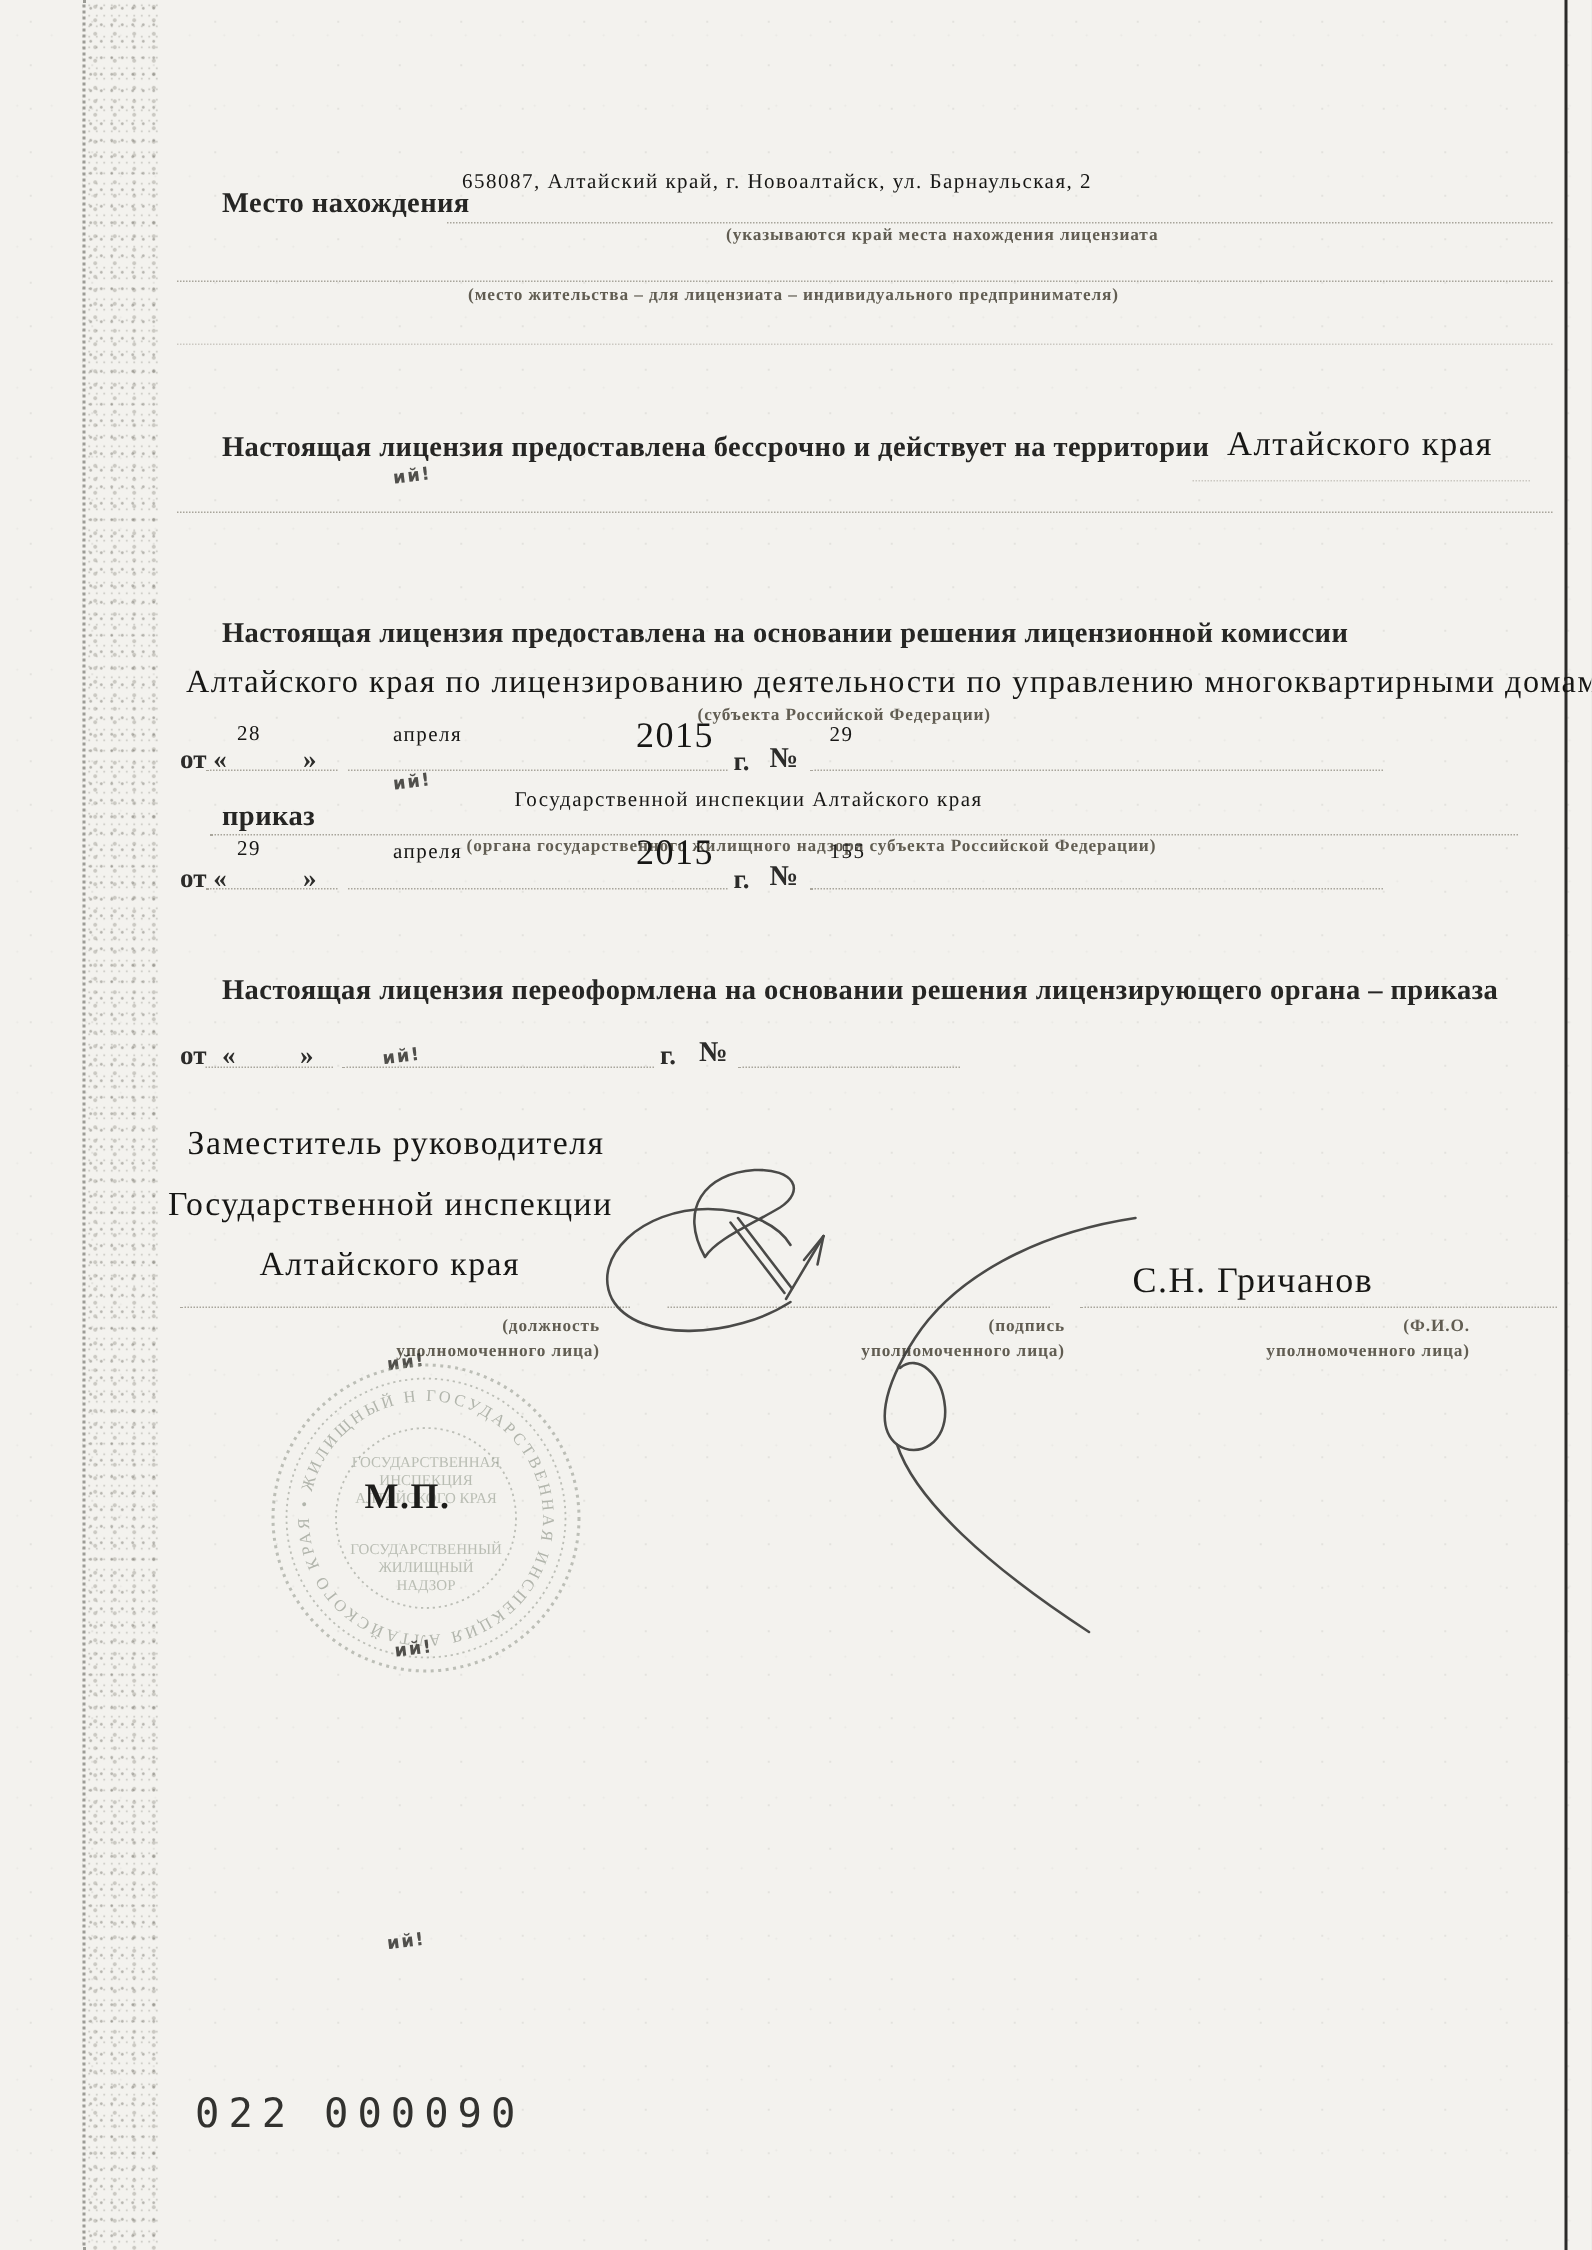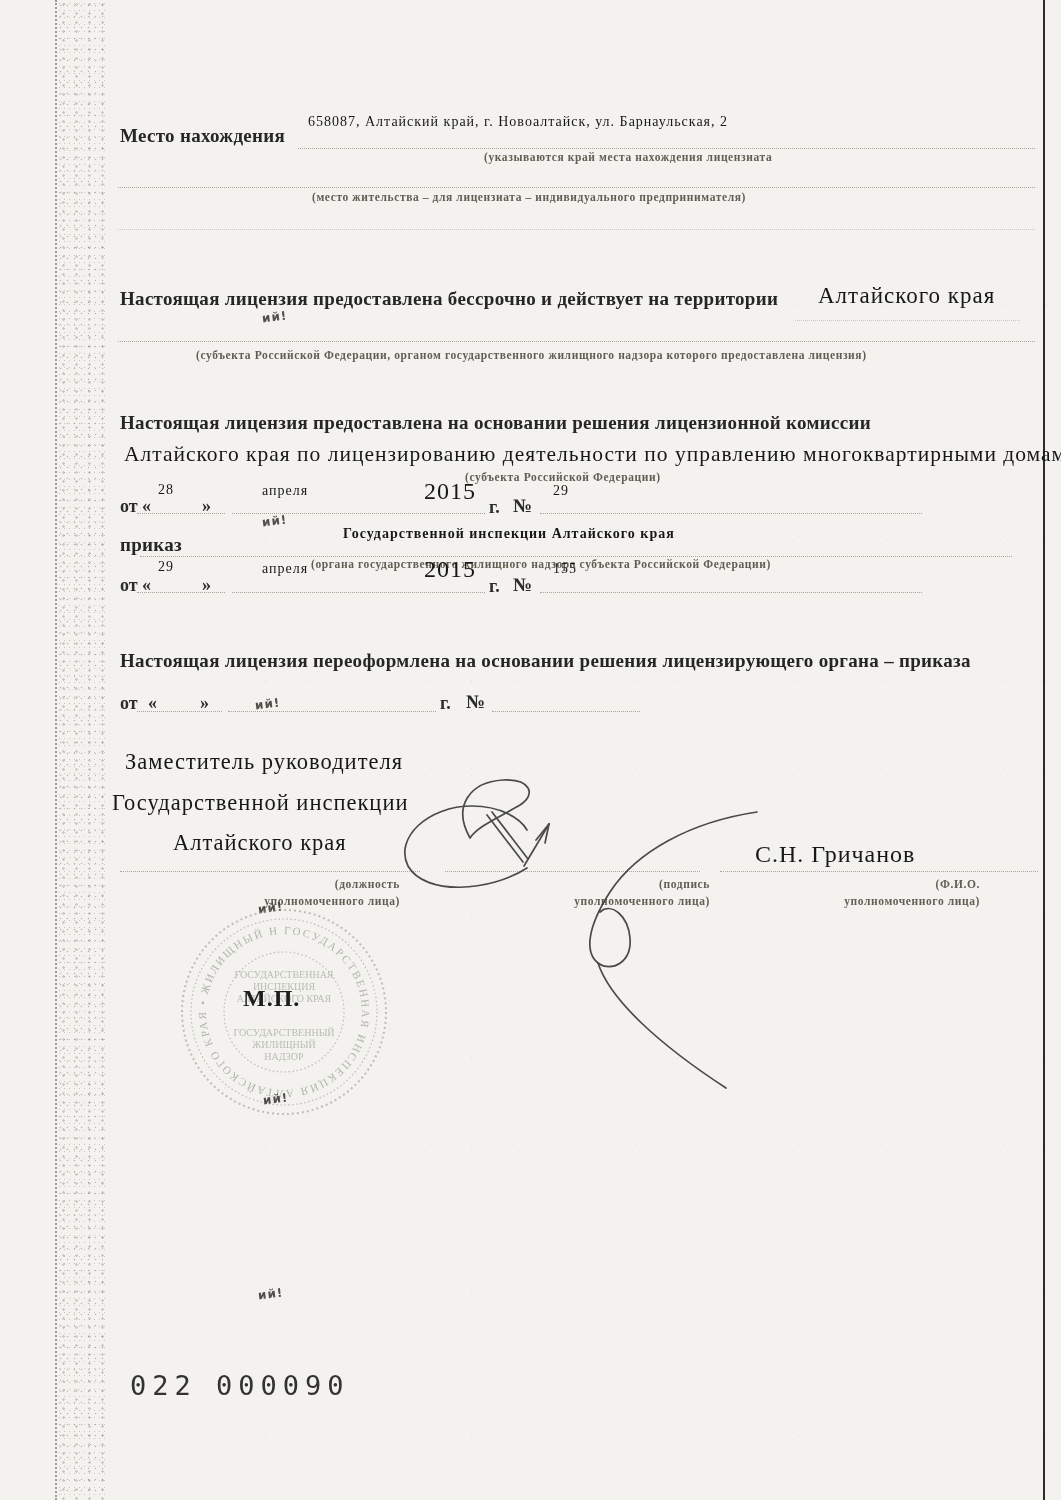--- a/index.html
+++ b/index.html
@@ -7,40 +7,40 @@
     position:relative;width:1061px;height:1500px;margin:0 auto;
     background-color:#f3f2ee;
     background-image:
       radial-gradient(circle, rgba(120,118,108,.13) .6px, transparent .9px),
       radial-gradient(circle, rgba(120,118,108,.09) .5px, transparent .8px);
     background-size:41px 29px, 23px 47px;
     font-family:"Liberation Serif", serif;
     overflow:hidden;
   }
   .abs{position:absolute;white-space:nowrap;}
-  .lbl{font-weight:bold;font-size:19px;color:#262624;letter-spacing:.3px;}
+  .lbl{font-weight:bold;font-size:19px;color:#262624;letter-spacing:.3px;margin-left:28px;}
   .val{font-size:14px;color:#171715;letter-spacing:1px;}
   .hint{font-size:11.5px;font-weight:bold;color:#615d52;letter-spacing:.6px;}
   .formtxt{font-size:18px;font-weight:bold;color:#2c2c2a;}
   .dotline{position:absolute;height:0;border-top:1.6px dotted #908c80;opacity:.75;}
   .dotline.faint{opacity:.4;}
   .ink{position:absolute;font-family:"DejaVu Sans", sans-serif;font-size:12px;font-weight:bold;
        color:#34332f;opacity:.85;transform:rotate(-7deg);letter-spacing:1px;}
   .left-band{
     position:absolute;left:55px;top:0;width:50px;height:100%;
     border-left:2px dotted rgba(70,70,62,.5);
     background-image:
       radial-gradient(circle, rgba(95,93,84,.42) .7px, transparent 1.05px),
       radial-gradient(circle, rgba(115,112,100,.32) 1px, transparent 1.5px),
       radial-gradient(circle, rgba(85,85,75,.28) .5px, transparent .8px);
     background-size:7px 11px, 13px 9px, 5px 7px;
   }
   .right-line{position:absolute;left:1043px;top:0;width:2px;height:100%;background:#2b2b29;}
   .cap2{position:absolute;text-align:right;line-height:17px;}
-  .serial{font-family:"DejaVu Sans Mono", monospace;font-size:27px;color:#32322f;letter-spacing:6px;}
+  .serial{font-family:"DejaVu Sans Mono", monospace;font-size:27px;color:#32322f;letter-spacing:6px;margin-top:24px;}
   .mp{font-size:24px;font-weight:bold;color:#1d1d1b;letter-spacing:1px;}
   svg{display:block;}
 </style>
 </head>
 <body>
 
 <div class="page">
 
   <div class="left-band"></div>
   <div class="right-line"></div>
@@ -51,41 +51,40 @@
   <div class="abs hint" style="left:484px;top:151px;">(указываются край места нахождения лицензиата</div>
   <div class="dotline" style="left:118px;top:187px;width:917px;"></div>
   <div class="abs hint" style="left:312px;top:191px;">(место жительства – для лицензиата – индивидуального предпринимателя)</div>
   <div class="dotline faint" style="left:118px;top:229px;width:917px;"></div>
 
   <div class="abs lbl" style="left:120px;top:288px;">Настоящая лицензия предоставлена бессрочно и действует на территории</div>
   <div class="abs val" style="left:818px;top:283px;font-size:23px;">Алтайского края</div>
   <span class="ink" style="left:262px;top:310px;">ий!</span>
   <div class="dotline faint" style="left:795px;top:320px;width:225px;"></div>
   <div class="dotline" style="left:118px;top:341px;width:917px;"></div>
-  <div class="abs hint" style="left:196px;top:349px;">(субъекта Российской Федерации, органом государственного жилищного надзора которого предоставлена лицензия)</div>
 
   <div class="abs lbl" style="left:120px;top:412px;">Настоящая лицензия предоставлена на основании решения лицензионной комиссии</div>
   <div class="abs val" style="left:124px;top:442px;font-size:21.5px;">Алтайского края по лицензированию деятельности по управлению многоквартирными домами</div>
   <div class="abs hint" style="left:465px;top:471px;text-align:right;">(субъекта Российской Федерации)</div>
 
   <div class="abs formtxt" style="left:120px;top:496px;">от «</div>
   <div class="abs val" style="left:158px;top:482px;">28</div>
   <div class="abs formtxt" style="left:202px;top:496px;">»</div>
   <div class="abs val" style="left:262px;top:483px;">апреля</div>
   <div class="abs val" style="left:424px;top:478px;font-size:24px;">2015</div>
   <div class="abs formtxt" style="left:489px;top:497px;">г.</div>
   <div class="abs formtxt" style="left:513px;top:495px;font-size:19px;">№</div>
   <div class="abs val" style="left:553px;top:483px;">29</div>
   <div class="dotline" style="left:137px;top:513px;width:88px;"></div>
   <div class="dotline" style="left:232px;top:513px;width:253px;"></div>
   <div class="dotline" style="left:540px;top:513px;width:382px;"></div>
   <span class="ink" style="left:262px;top:514px;">ий!</span>
 
   <div class="abs lbl" style="left:120px;top:534px;">приказ</div>
-  <div class="abs val" style="left:343px;top:526px;font-weight:bold;">Государственной инспекции Алтайского края</div>
+  <div class="abs val" style="left:343px;top:526px;">Государственной инспекции Алтайского края</div>
   <div class="dotline" style="left:140px;top:556px;width:872px;"></div>
   <div class="abs hint" style="left:311px;top:558px;">(органа государственного жилищного надзора субъекта Российской Федерации)</div>
 
   <div class="abs formtxt" style="left:120px;top:575px;">от «</div>
   <div class="abs val" style="left:158px;top:559px;">29</div>
   <div class="abs formtxt" style="left:202px;top:575px;">»</div>
   <div class="abs val" style="left:262px;top:561px;">апреля</div>
   <div class="abs val" style="left:424px;top:556px;font-size:24px;">2015</div>
   <div class="abs formtxt" style="left:489px;top:576px;">г.</div>
   <div class="abs formtxt" style="left:513px;top:574px;font-size:19px;">№</div>

